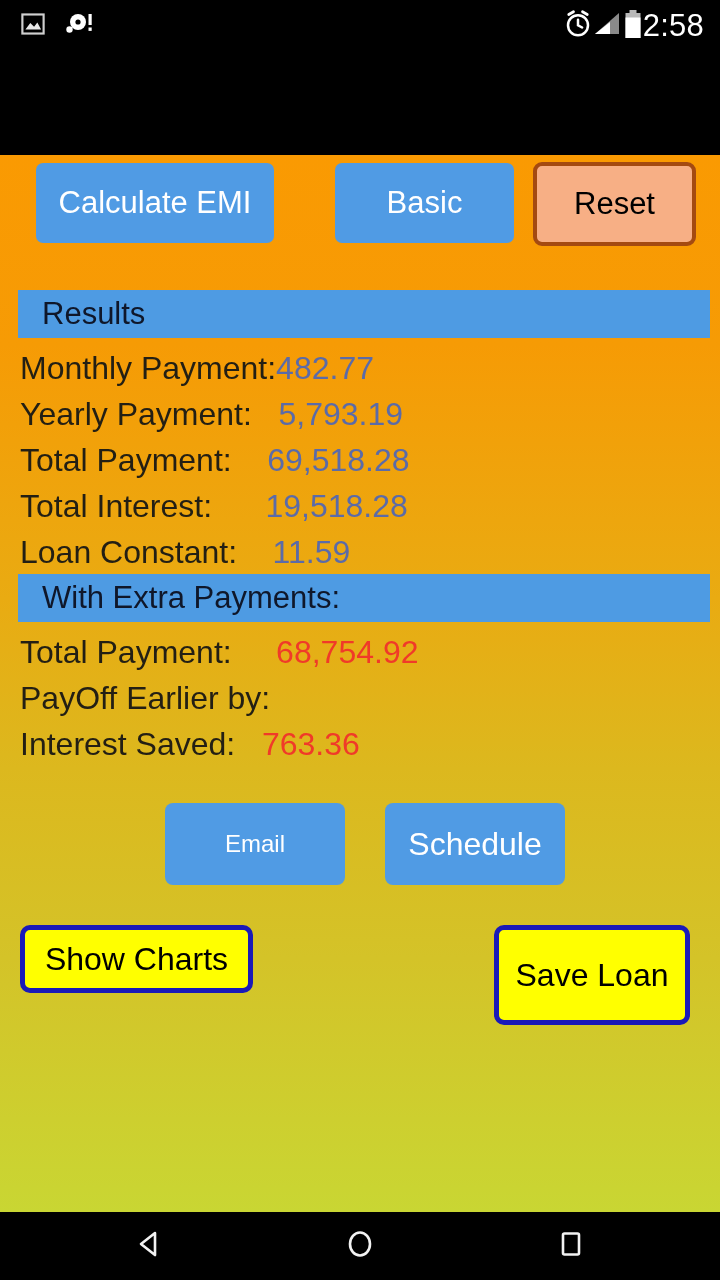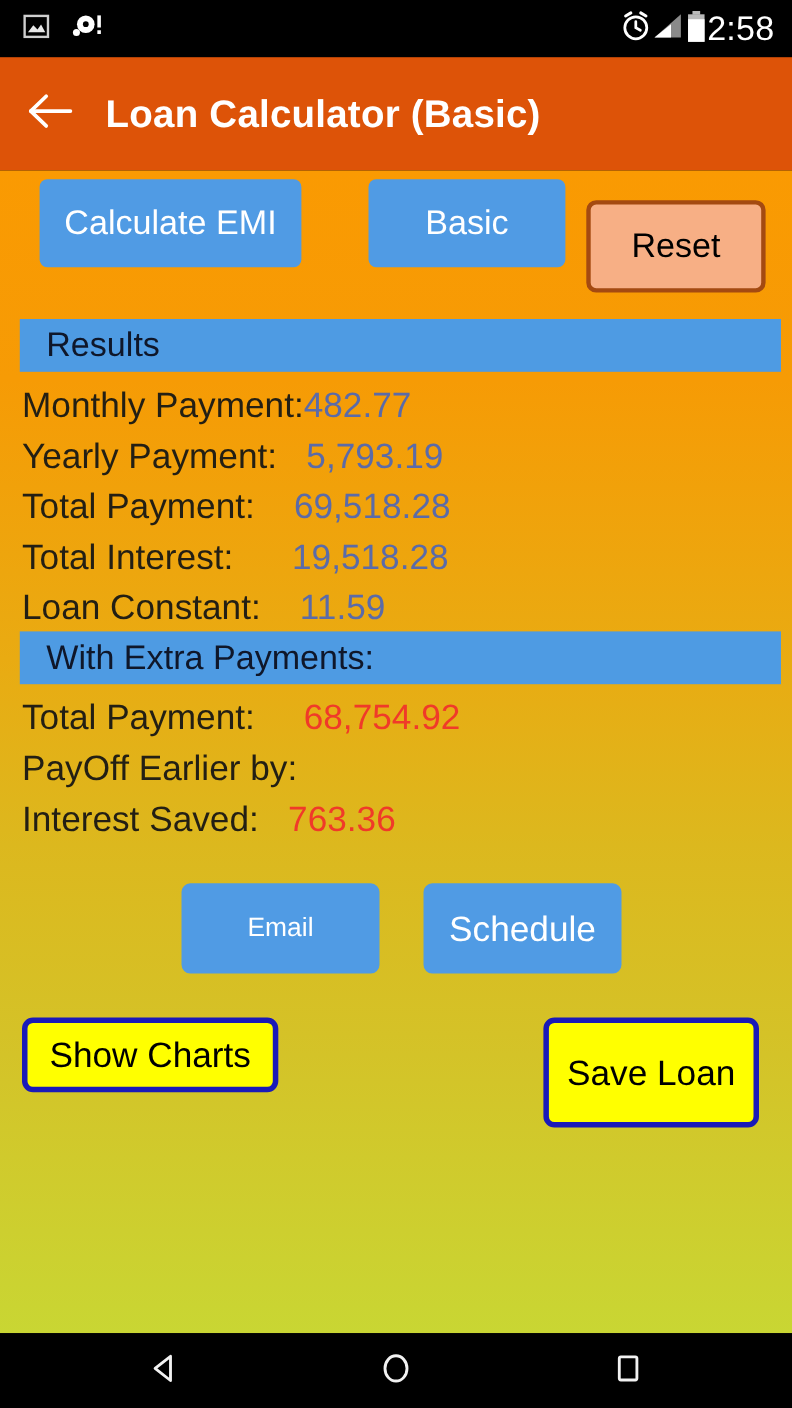--- a/index.html
+++ b/index.html
@@ -44,21 +44,20 @@
     background:#509BE4; color:#fff; font-size:31px;
     font-family:"Liberation Sans", sans-serif;
     display:flex; align-items:center; justify-content:center;
   }
   #btn-calc{ left:36px;  top:0; width:238px; height:80px; }
   #btn-basic{ left:315px; top:0; width:179px; height:80px;margin-left:20px; }
   #btn-reset{
     left:533px; top:-1px; width:163px; height:84px;
     background:#F7AF85; color:#000; border:4px solid #A44A11; border-radius:9px;
     font-size:31px;
-    margin-top:20px;
   }
 
   
   .sec-bar{
     position:absolute; left:18px; width:692px; height:48px;
     background:#4E9BE3; color:#0f172a; font-size:31px;
     display:flex; align-items:center; padding-left:24px;
   }
   #sec-results{ top:135px; }
   #sec-extra{ top:419px; }
@@ -140,31 +139,20 @@
         <svg width="20" height="30" viewBox="0 0 20 30">
           <rect x="6.5" y="1" width="7" height="3.4" fill="#b9b9b9"></rect>
           <rect x="2.5" y="4" width="15" height="25" fill="#b9b9b9"></rect>
           <rect x="2.5" y="8.5" width="15" height="20.5" fill="#ffffff"></rect>
         </svg>
       </span>
       <span class="sb-time">2:58</span>
     </div>
   </div>
 
-  <div class="appbar">
-    <div class="back-btn">
-      <span>
-        <svg width="44" height="38" viewBox="0 0 44 38">
-          <path d="M4 19 L40 19" stroke="#fff" stroke-width="3.4" stroke-linecap="round"></path>
-          <path d="M18 5.5 L4 19 L18 32.5" fill="none" stroke="#fff" stroke-width="3.4" stroke-linecap="round" stroke-linejoin="round"></path>
-        </svg>
-      </span>
-    </div>
-    <div class="appbar-title">Loan Calculator (Basic)</div>
-  </div>
 
   <div class="content">
 
     <div class="btn-row">
       <button class="pill" id="btn-calc">Calculate EMI</button>
       <button class="pill" id="btn-basic">Basic</button>
       <button class="pill" id="btn-reset">Reset</button>
     </div>
 
     <div class="sec-bar" id="sec-results">Results</div>

